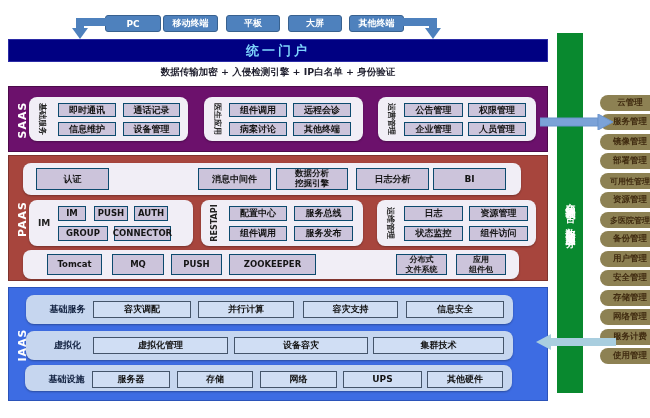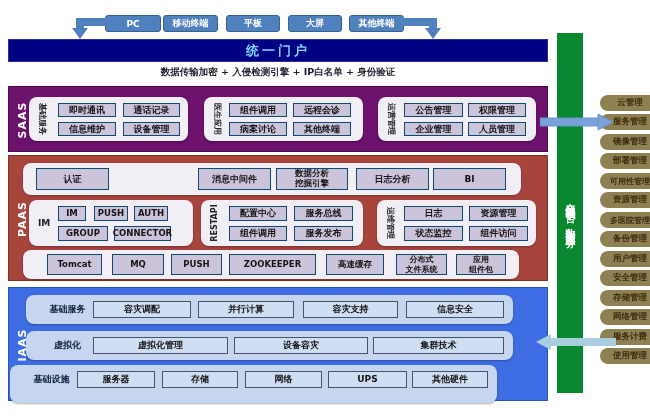--- a/index.html
+++ b/index.html
@@ -151,21 +151,20 @@
       <div class="chip" style="left:92px;top:6px;width:59px;height:15px">资源管理</div>
       <div class="chip" style="left:27px;top:26px;width:59px;height:15px">状态监控</div>
       <div class="chip" style="left:92px;top:26px;width:59px;height:15px">组件访问</div>
     </div>
 
     <div class="card" style="left:14px;top:94px;width:496px;height:29px">
       <div class="chip chip-sm" style="left:24px;top:4px;width:55px;height:21px">Tomcat</div>
       <div class="chip chip-sm" style="left:89px;top:4px;width:52px;height:21px">MQ</div>
       <div class="chip chip-sm" style="left:148px;top:4px;width:51px;height:21px">PUSH</div>
       <div class="chip chip-sm" style="left:206px;top:4px;width:87px;height:21px">ZOOKEEPER</div>
-      <div class="chip chip-sm" style="left:303px;top:4px;width:58px;height:21px">高速缓存</div>
       <div class="chip" style="left:373px;top:4px;width:51px;height:21px;font-size:8px">分布式
 文件系统</div>
       <div class="chip" style="left:433px;top:4px;width:50px;height:21px;font-size:8px">应用
 组件包</div>
     </div>
   </div>
 
   <div class="sec sec-iaas">
     <div class="vwrap" style="left:13px;top:57px">
         <span class="sec-label">IAAS</span>
@@ -179,21 +178,21 @@
       <div class="chip chip-blue" style="left:380px;top:6px;width:98px;height:17px">信息安全</div>
     </div>
 
     <div class="card card-blue" style="left:17px;top:43px;width:487px;height:29px">
       <div class="hlabel" style="left:14px;top:0;width:55px;height:29px">虚拟化</div>
       <div class="chip chip-blue" style="left:67px;top:6px;width:135px;height:17px">虚拟化管理</div>
       <div class="chip chip-blue" style="left:208px;top:6px;width:134px;height:17px">设备容灾</div>
       <div class="chip chip-blue" style="left:347px;top:6px;width:131px;height:17px">集群技术</div>
     </div>
 
-    <div class="card card-blue" style="left:1px;top:77px;width:487px;height:38px">
+    <div class="card card-blue" style="left:16px;top:77px;width:487px;height:26px">
       <div class="hlabel" style="left:14px;top:0;width:55px;height:29px">基础设施</div>
       <div class="chip chip-blue" style="left:67px;top:6px;width:78px;height:17px">服务器</div>
       <div class="chip chip-blue" style="left:152px;top:6px;width:76px;height:17px">存储</div>
       <div class="chip chip-blue" style="left:235px;top:6px;width:77px;height:17px">网络</div>
       <div class="chip chip-blue" style="left:318px;top:6px;width:79px;height:17px">UPS</div>
       <div class="chip chip-blue" style="left:402px;top:6px;width:76px;height:17px">其他硬件</div>
     </div>
   </div>
 
   <div class="rail">

